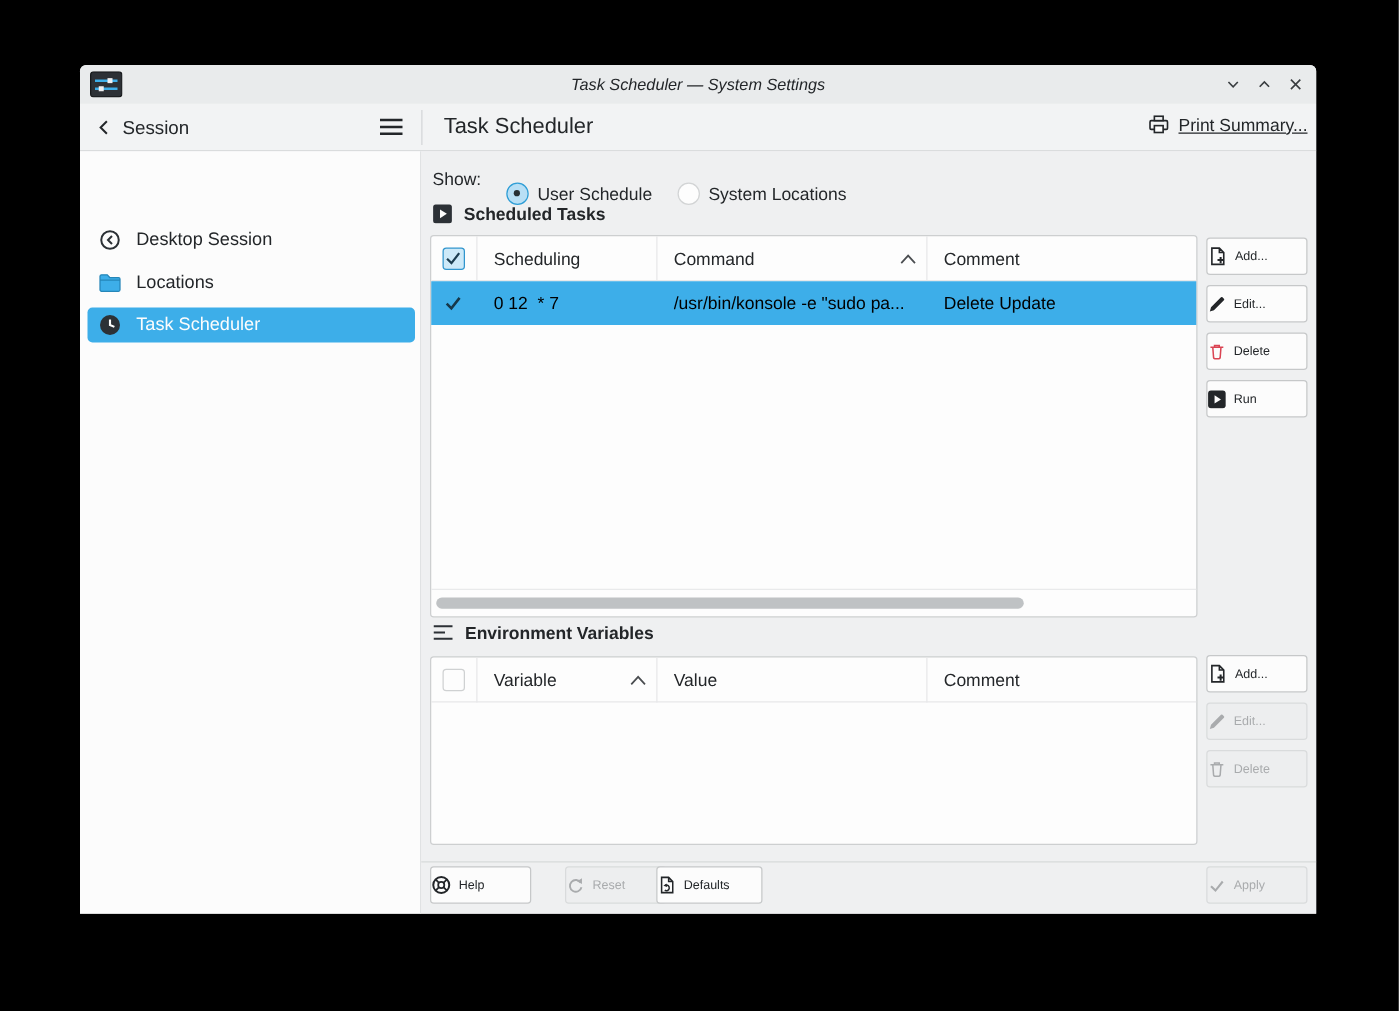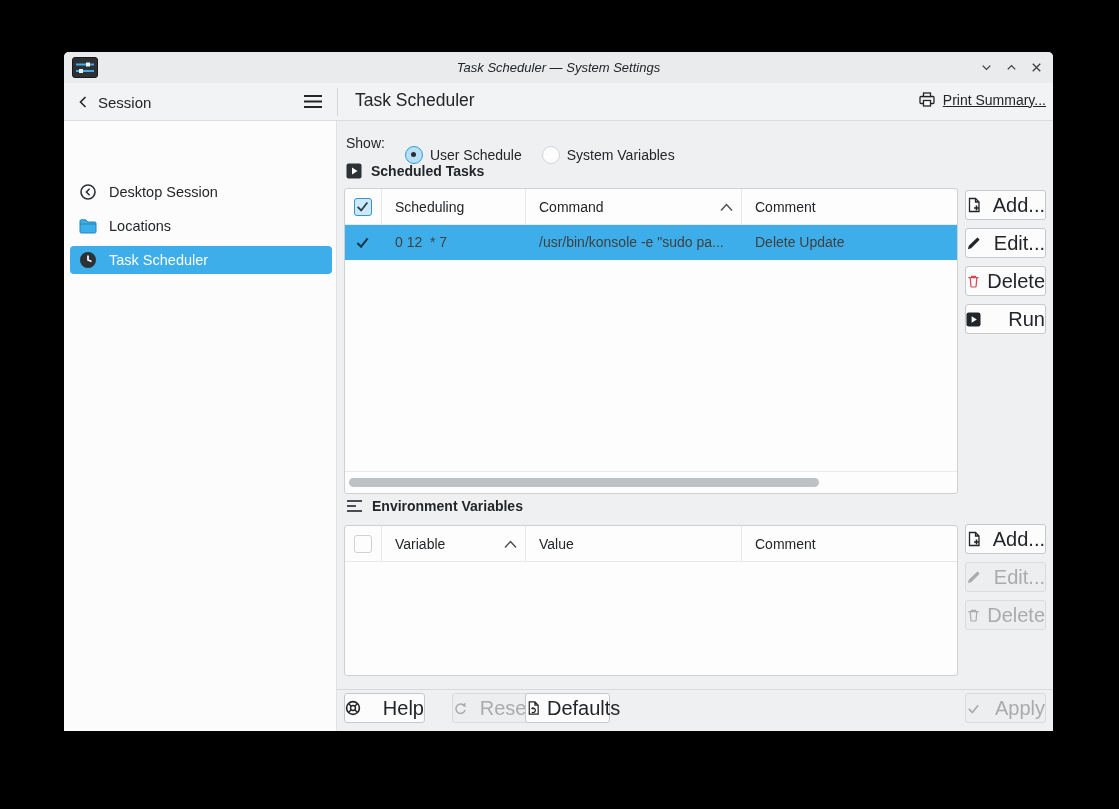--- a/index.html
+++ b/index.html
@@ -52,32 +52,32 @@
            border:1px solid #cdcfd0; border-radius:3px; }
   .thead { position:relative; height:36px; border-bottom:1px solid #e7e8e9; font-size:14px; }
   .col-sep { position:absolute; top:0; width:1px; height:36px; background:#e7e8e9; }
   .th { position:absolute; top:0; height:36px; line-height:36px; cursor:pointer; }
   .cb { position:absolute; left:9px; top:9px; width:18px; height:18px; border-radius:3px; cursor:pointer; }
   .cb.checked { background:#cde9f8; border:1.5px solid #3095cd; }
   .cb.unchecked { background:#fdfdfd; border:1.5px solid #cfd1d2; }
   .sort { position:absolute; top:13px; }
 
   .trow { position:relative; height:35px; font-size:14px; cursor:pointer; }
-  .trow.selected { background:#3daee9; color:#404040; }
+  .trow.selected { background:#3daee9; color:#000000; }
   .td { position:absolute; top:0; height:35px; line-height:35px; white-space:pre; overflow:hidden; }
   .row-check { position:absolute; left:10px; top:10px; }
 
   .scroll-zone { position:absolute; left:0; right:0; bottom:0; height:22px; border-top:1px solid #e9eaeb; }
   .hthumb { position:absolute; left:4px; top:6px; width:470px; height:9px; border-radius:4.5px;
             background:#bfc2c4; cursor:grab; }
 
   
   .btn { position:absolute; left:628px; width:81px; height:30px; background:#fcfcfc;
          border:1px solid #c6c8c9; border-radius:3px; display:flex; align-items:center;
-         justify-content:space-between; gap:6px; font-size:20px; color:#232629; cursor:pointer; }
+         justify-content:flex-start; gap:6px; font-size:10px; color:#232629; cursor:pointer; }
   .btn .icn { display:flex; align-items:center; }
   .btn .icn.danger { color:#da4453; }
   .btn.disabled { background:#edeeef; border-color:#d9dbdc; color:#a9abad; cursor:default; }
   .btn.disabled .icn, .btn.disabled .icn.danger { color:#a9abad; }
   .fbtn { left:auto; }
 
   .footer-sep { position:absolute; left:0; top:568px; width:716px; height:1px; background:#d8dada; }
   svg { display:block; }
 </style>
 </head>
@@ -180,21 +180,21 @@
     <div class="show-row">
       <span>Show:</span>
       <span class="radio-gap"></span>
       <span class="radio-opt">
         <span class="radio sel"></span>
         <span>User Schedule</span>
       </span>
       <span class="radio-gap"></span>
       <span class="radio-opt">
         <span class="radio unsel"></span>
-        <span>System Variables</span>
+        <span>System Locations</span>
       </span>
     </div>
 
     <div class="sect-hdr" style="left:9px; top:42px;">
       <span>
         <svg width="16" height="16" viewBox="0 0 16 16">
           <rect x="0.5" y="0.5" width="15" height="15" rx="2" fill="#2c3136"></rect>
           <polygon points="6,4.5 11.5,8 6,11.5" fill="#fcfcfc"></polygon>
         </svg>
       </span>

